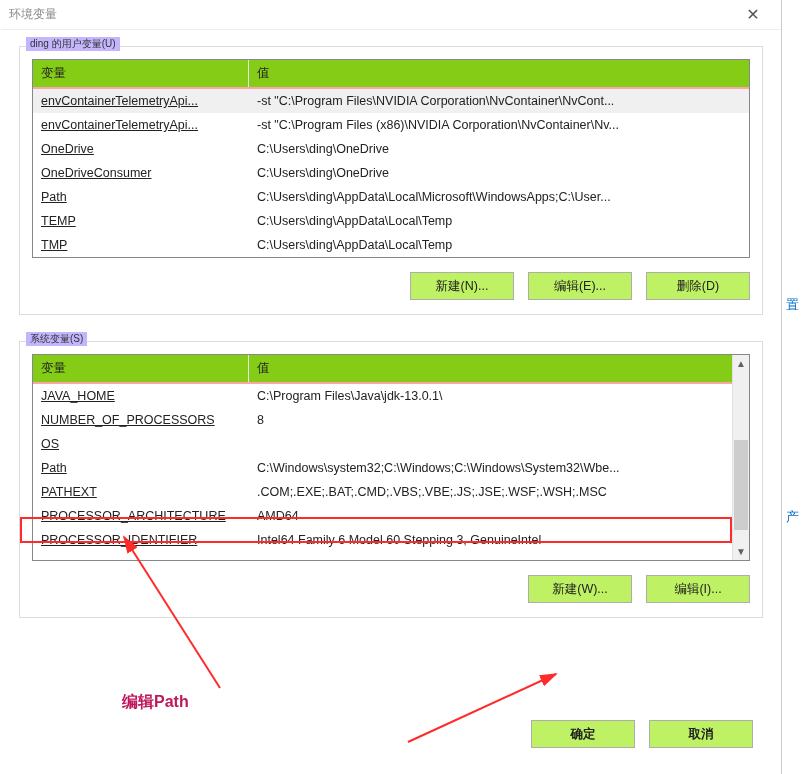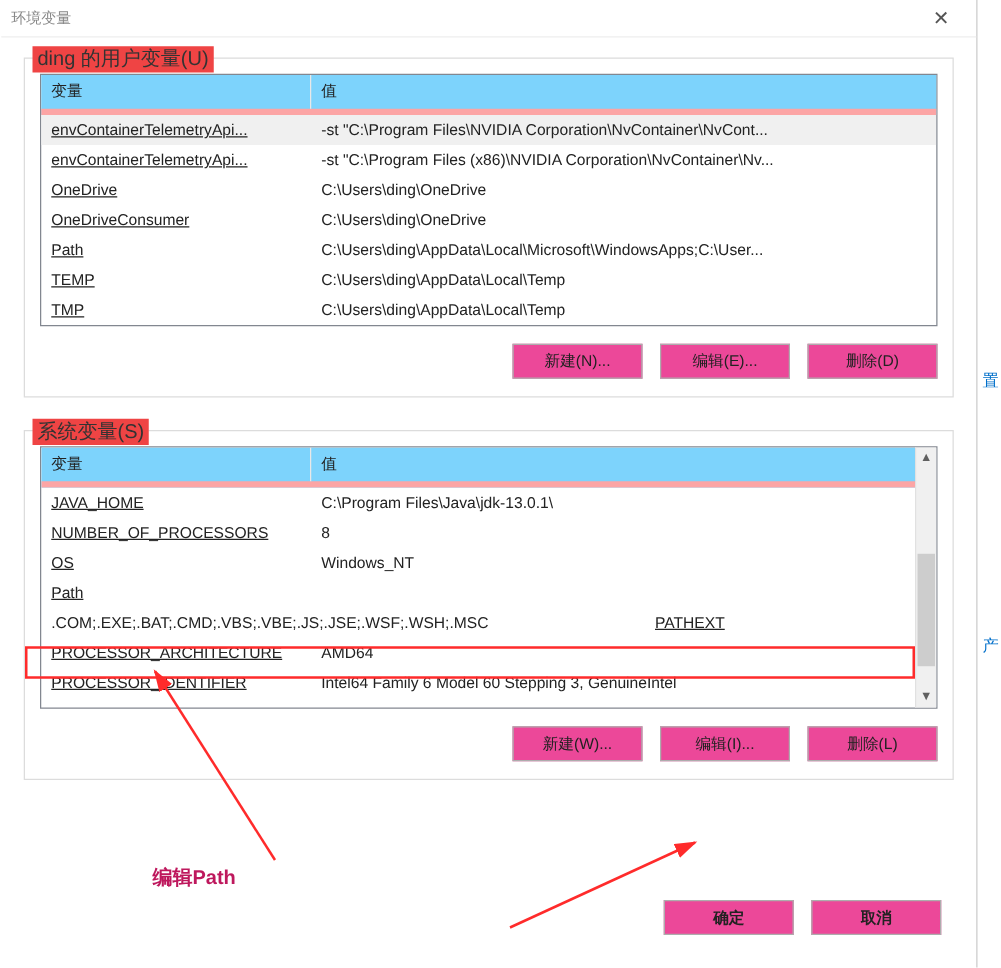--- a/index.html
+++ b/index.html
@@ -41,33 +41,33 @@
   .group {
     margin: 16px 18px 0 18px;
     border: 1px solid #dcdcdc;
     padding: 12px 12px 14px 12px;
     position: relative;
   }
   .group-legend {
     position: absolute;
     top: -10px;
     left: 6px;
-    background: #ef4444;
+    background: #c4b5fd;
     padding: 0 4px;
-    font-size: 16px;
+    font-size: 10px;
     color: #333;
   }
   .list {
     border: 1px solid #828790;
     background: #fff;
   }
   .list-header {
     display: flex;
-    background: #7dd3fc;
-    border-bottom: 5px solid #fca5a5;
+    background: #84cc16;
+    border-bottom: 2px solid #fca5a5;
   }
   .col-var { width: 216px; }
   .col-val { flex: 1; }
   .hdr-cell {
     padding: 5px 8px;
     font-size: 12.5px;
     color: #222;
     border-right: 1px solid #e8e8e8;
   }
   .hdr-cell:last-child { border-right: none; }
@@ -91,21 +91,21 @@
   .cell.col-val { flex: 1; }
   .btn-row {
     margin-top: 14px;
     display: flex;
     justify-content: flex-end;
     gap: 14px;
   }
   .btn {
     min-width: 104px;
     height: 28px;
-    background: #ec4899;
+    background: #bef264;
     border: 1px solid #adadad;
     font-size: 12.5px;
     color: #222;
     cursor: pointer;
     display: flex;
     align-items: center;
     justify-content: center;
   }
   .syslist-wrap {
     position: relative;
@@ -239,28 +239,28 @@
             <div class="row">
               <div class="cell col-var">JAVA_HOME</div>
               <div class="cell col-val">C:\Program Files\Java\jdk-13.0.1\</div>
             </div>
             <div class="row">
               <div class="cell col-var">NUMBER_OF_PROCESSORS</div>
               <div class="cell col-val">8</div>
             </div>
             <div class="row">
               <div class="cell col-var">OS</div>
-              <div class="cell col-val">Windows_NT</div>
             </div>
             <div class="row">
               <div class="cell col-var">Path</div>
-            </div>
-            <div class="row">
+              <div class="cell col-val">C:\Windows\system32;C:\Windows;C:\Windows\System32\Wbe...</div>
+            </div>
+            <div class="row">
+              <div class="cell col-var">PATHEXT</div>
               <div class="cell col-val">.COM;.EXE;.BAT;.CMD;.VBS;.VBE;.JS;.JSE;.WSF;.WSH;.MSC</div>
-              <div class="cell col-var">PATHEXT</div>
             </div>
             <div class="row">
               <div class="cell col-var">PROCESSOR_ARCHITECTURE</div>
               <div class="cell col-val">AMD64</div>
             </div>
             <div class="row">
               <div class="cell col-var">PROCESSOR_IDENTIFIER</div>
               <div class="cell col-val">Intel64 Family 6 Model 60 Stepping 3, GenuineIntel</div>
             </div>
           </div>
@@ -270,21 +270,20 @@
         <div class="sb-track">
           <div class="sb-thumb"></div>
         </div>
         <div class="sb-btn">▼</div>
       </div>
     </div>
 
     <div class="btn-row">
       <div class="btn">新建(W)...</div>
       <div class="btn">编辑(I)...</div>
-      <div class="btn">删除(L)</div>
     </div>
   </div>
 
   <div class="footer-row">
     <div class="btn">确定</div>
     <div class="btn">取消</div>
   </div>
 
 </div>
 

